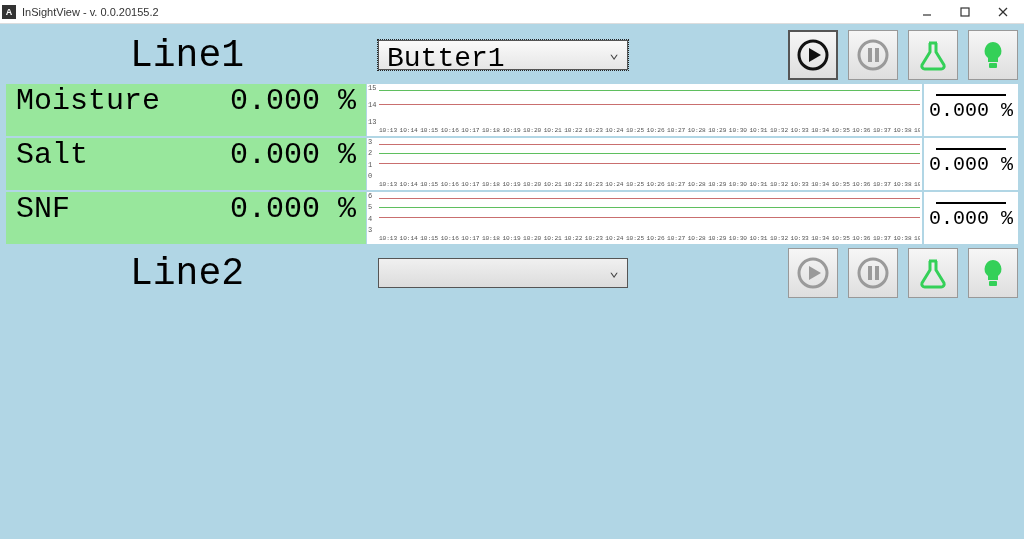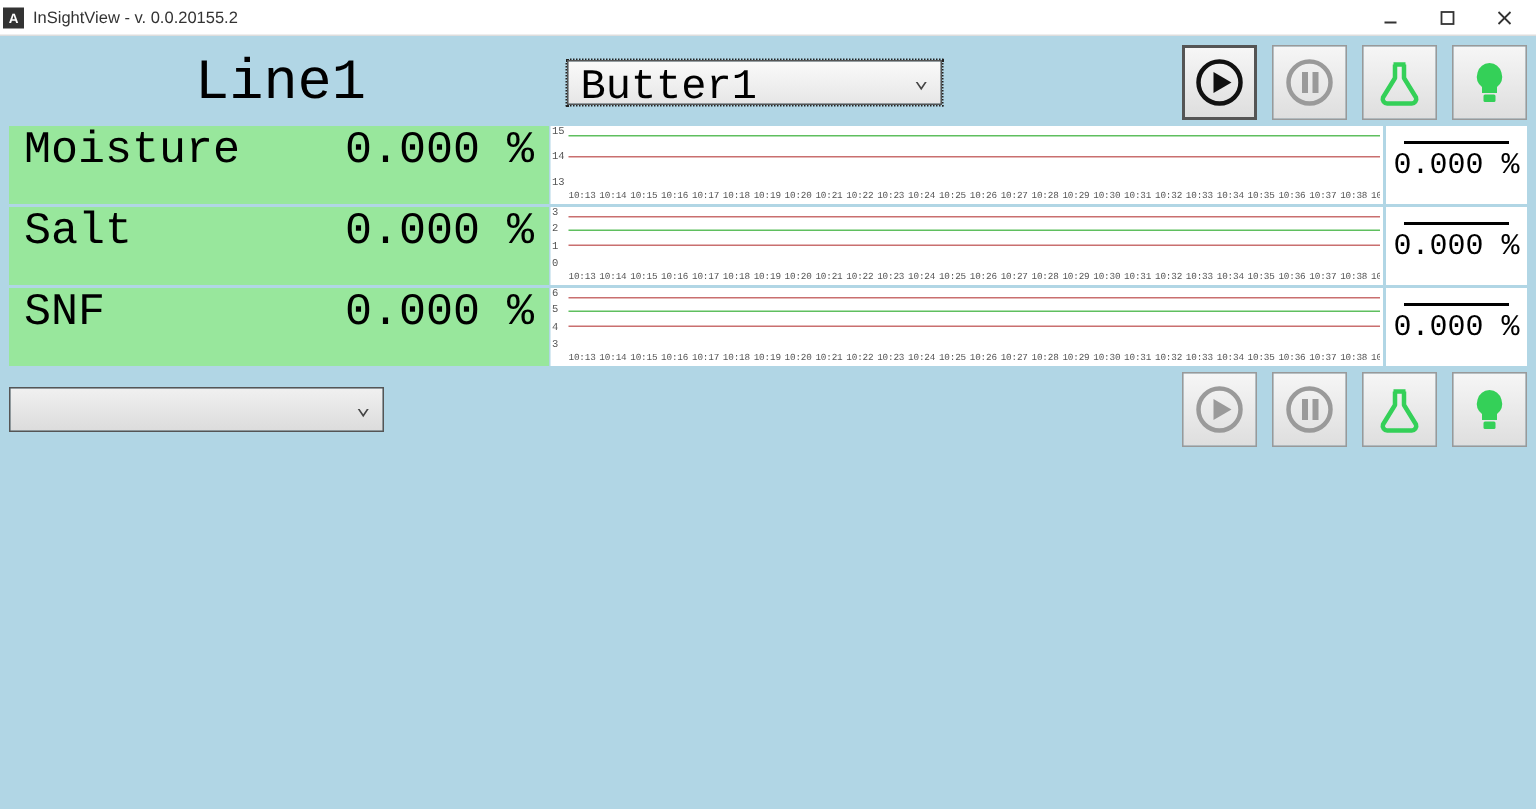--- a/index.html
+++ b/index.html
@@ -176,20 +176,21 @@
       <div class="xaxis"><span>10:13</span><span>10:14</span><span>10:15</span><span>10:16</span><span>10:17</span><span>10:18</span><span>10:19</span><span>10:20</span><span>10:21</span><span>10:22</span><span>10:23</span><span>10:24</span><span>10:25</span><span>10:26</span><span>10:27</span><span>10:28</span><span>10:29</span><span>10:30</span><span>10:31</span><span>10:32</span><span>10:33</span><span>10:34</span><span>10:35</span><span>10:36</span><span>10:37</span><span>10:38</span><span>10:39</span><span>10:40</span><span>10:41</span><span>10:42</span></div>
     </div>
     <div class="meas-avg">
       <div class="bar"></div>
       <span>0.000 %</span>
     </div>
         </div>
       </div>
 
     <div class="line-header" style="margin-top:4px">
+      <div class="line-title">Line2</div>
       <div class="product-select noselect">
         <span></span>
         <span class="chev">⌄</span>
       </div>
       <div class="spacer"></div>
       <div class="iconbtn">
         <svg width="34" height="34">
             <circle cx="17" cy="17" r="14" fill="none" stroke="#9a9a9a" stroke-width="3"></circle>
             <polygon points="13,10 13,24 25,17" fill="#9a9a9a"></polygon>
           </svg>

